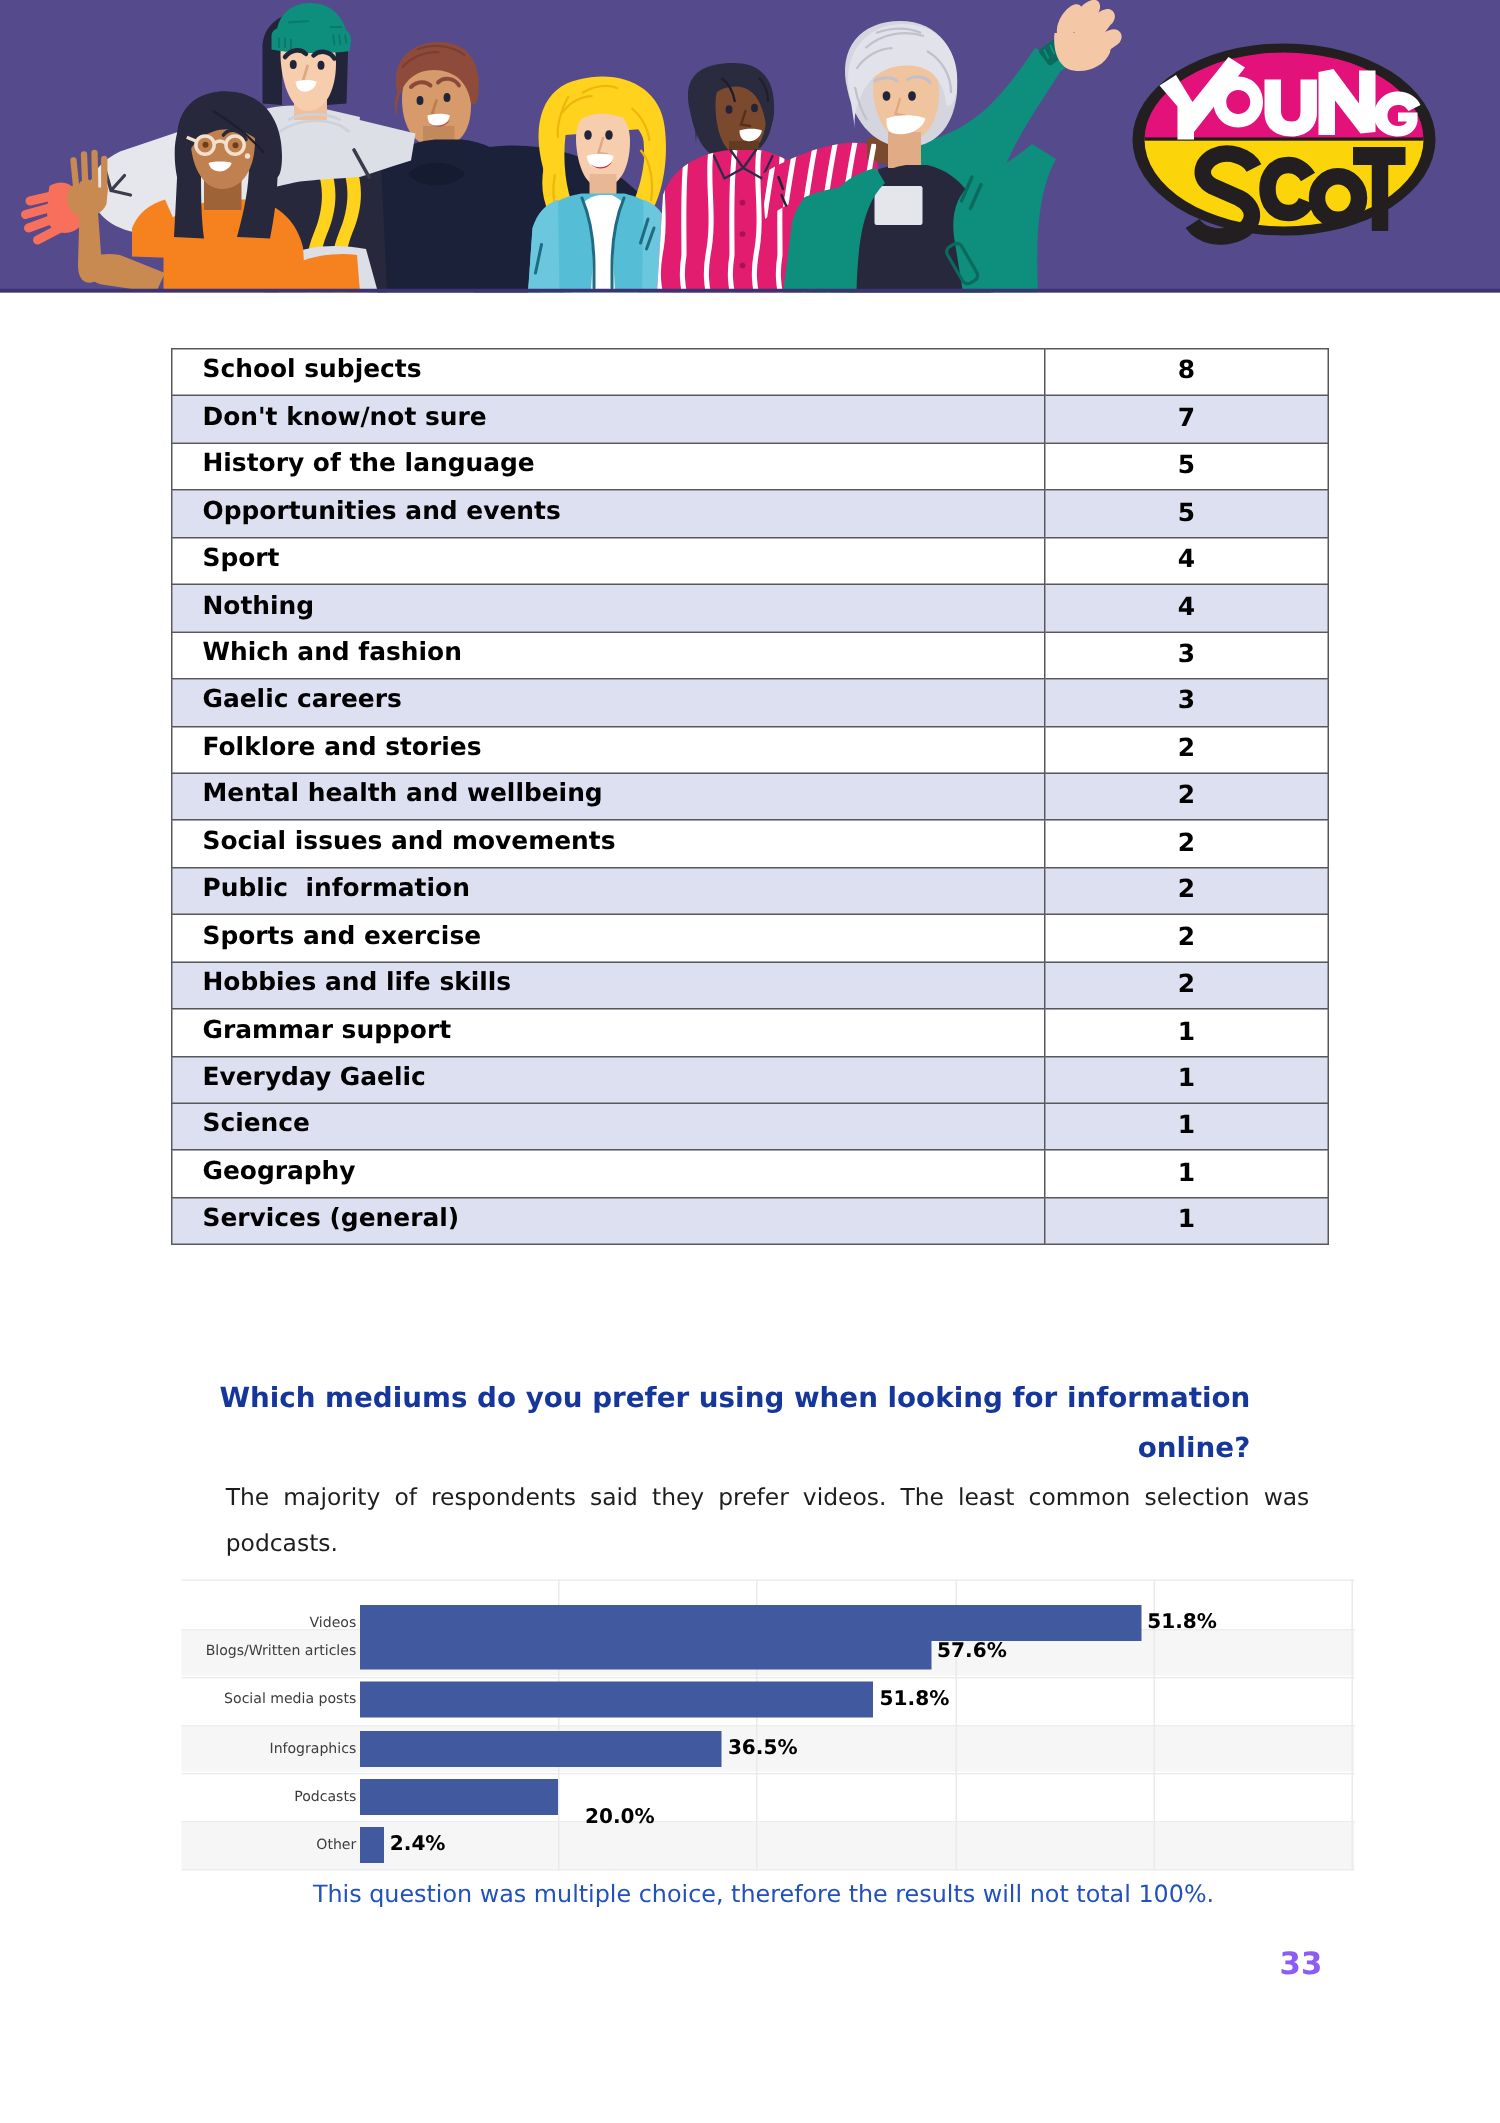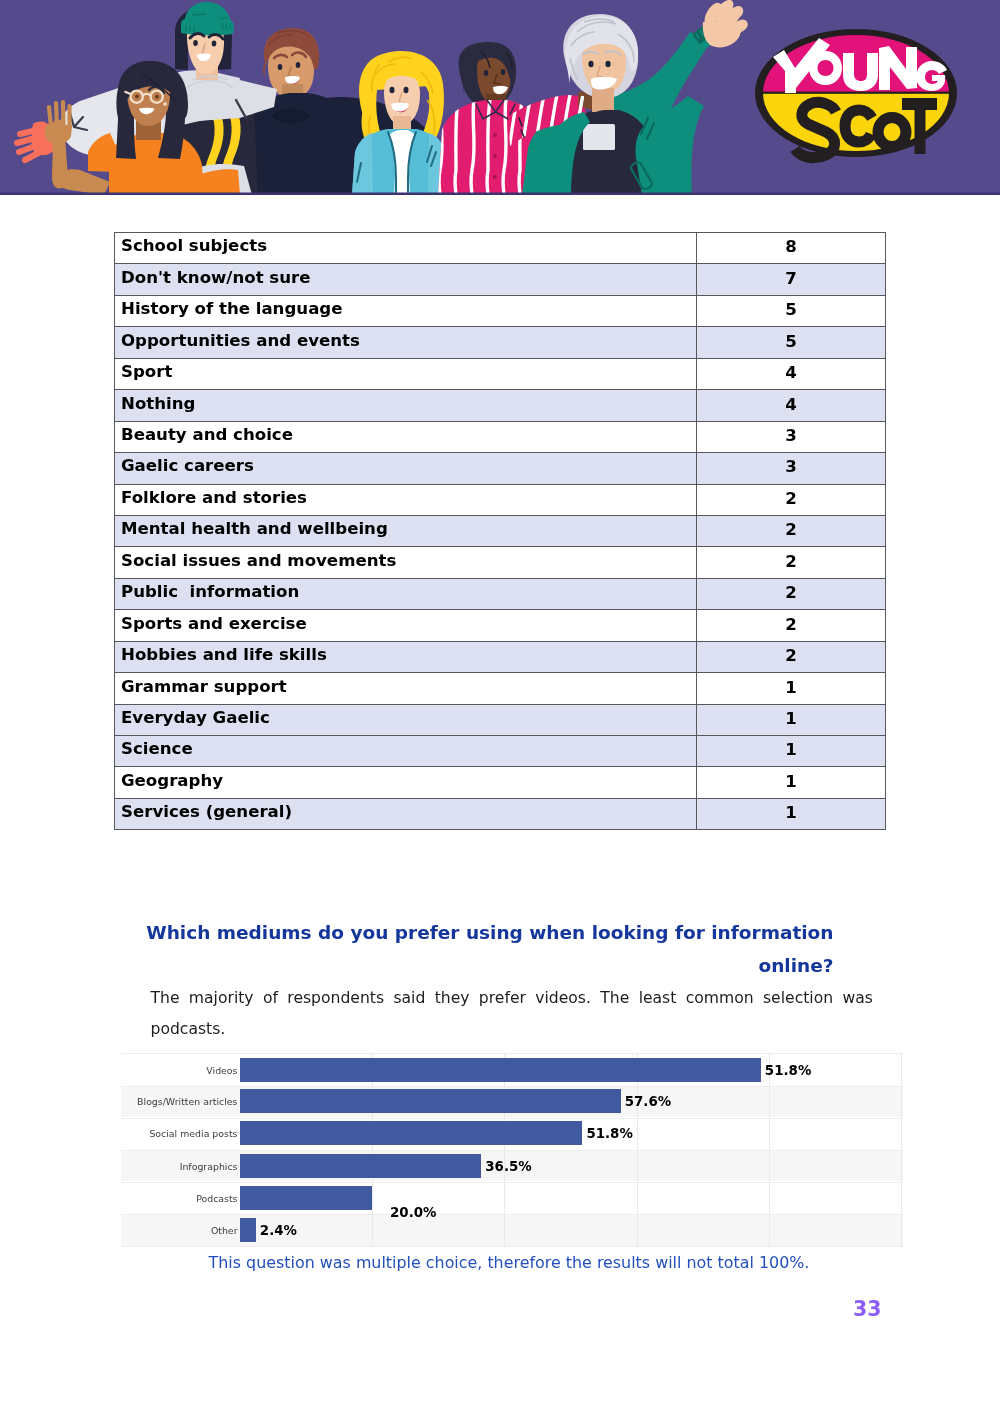--- a/index.html
+++ b/index.html
@@ -6,21 +6,21 @@
   html,body { width:1000px; height:1415px; }
   body { background:#ffffff; font-family:"DejaVu Sans", sans-serif; position:relative; overflow:hidden; -webkit-font-smoothing:antialiased; }
   .page { position:relative; width:1000px; height:1415px; background:#fff; overflow:hidden; }
 
   
   .banner { position:absolute; left:0; top:0; width:1000px; height:195px; background:#554b8c; overflow:hidden; }
   .banner > svg { position:absolute; left:0; top:0; display:block; }
 
   
   .tbl { position:absolute; left:114px; top:232px; width:772px; border-collapse:collapse; table-layout:fixed; }
-  .tbl td { white-space:pre; border:1px solid #58585c; height:31.45px; font-size:16.6px; font-weight:bold; color:#000; padding:0 0 3px 6px; line-height:1; }
+  .tbl td { white-space:pre; border:1px solid #58585c; height:31.45px; font-size:16.6px; font-weight:bold; color:#000; padding:0 0 3px 20px; line-height:1; }
   .tbl td.num { text-align:center; padding:0 0 1px 0; width:189px; }
   .tbl tr.alt td { background:#dce0f1; }
 
   
   .qhead { position:absolute; left:121.5px; top:916px; width:712px; font-size:18.5px; font-weight:bold; color:#15379c; line-height:33.3px;text-align:right; }
   .qbody { position:absolute; left:121.5px; top:983px; width:730px; font-size:15.6px; color:#1d1d1d; line-height:31px; word-spacing:4.4px;margin-left:29px; }
 
   
   .chart { position:absolute; left:121px; top:1053px; width:782px; height:194px; }
   .chart-bands { position:absolute; inset:0; }
@@ -357,21 +357,21 @@
         </tr>
         <tr>
           <td>Sport</td>
           <td class="num">4</td>
         </tr>
         <tr class="alt">
           <td>Nothing</td>
           <td class="num">4</td>
         </tr>
         <tr>
-          <td>Beauty and choice</td>
+          <td>Which and fashion</td>
           <td class="num">3</td>
         </tr>
         <tr class="alt">
           <td>Gaelic careers</td>
           <td class="num">3</td>
         </tr>
         <tr>
           <td>Folklore and stories</td>
           <td class="num">2</td>
         </tr>
@@ -435,21 +435,21 @@
         <div class="hl" style="top: 193.3px;"></div>
       </div>
     <div id="grid">
         <div class="gl" style="left: 251.2px;"></div>
         <div class="gl" style="left: 383.4px;"></div>
         <div class="gl" style="left: 515.6px;"></div>
         <div class="gl" style="left: 647.8px;"></div>
         <div class="gl" style="left: 780px;"></div>
       </div>
     <div id="rows">
-        <div class="crow" style="top: 4px; height: 26px;">
+        <div class="crow" style="top: 16px; height: 26px;">
           <div class="clab" style="width: 116.5px;">Videos</div>
           <div class="cbar" style="left: 119px; width: 520.868px; background: rgb(65, 89, 158);"></div>
           <div class="cval" style="left: 643.868px;">51.8%</div>
         </div>
         <div class="crow" style="top: 32.15px; height: 32.15px;">
           <div class="clab" style="width: 116.5px;">Blogs/Written articles</div>
           <div class="cbar" style="left: 119px; width: 380.736px; background: rgb(65, 89, 158);"></div>
           <div class="cval" style="left: 503.736px;">57.6%</div>
         </div>
         <div class="crow" style="top: 64.3px; height: 32.15px;">

